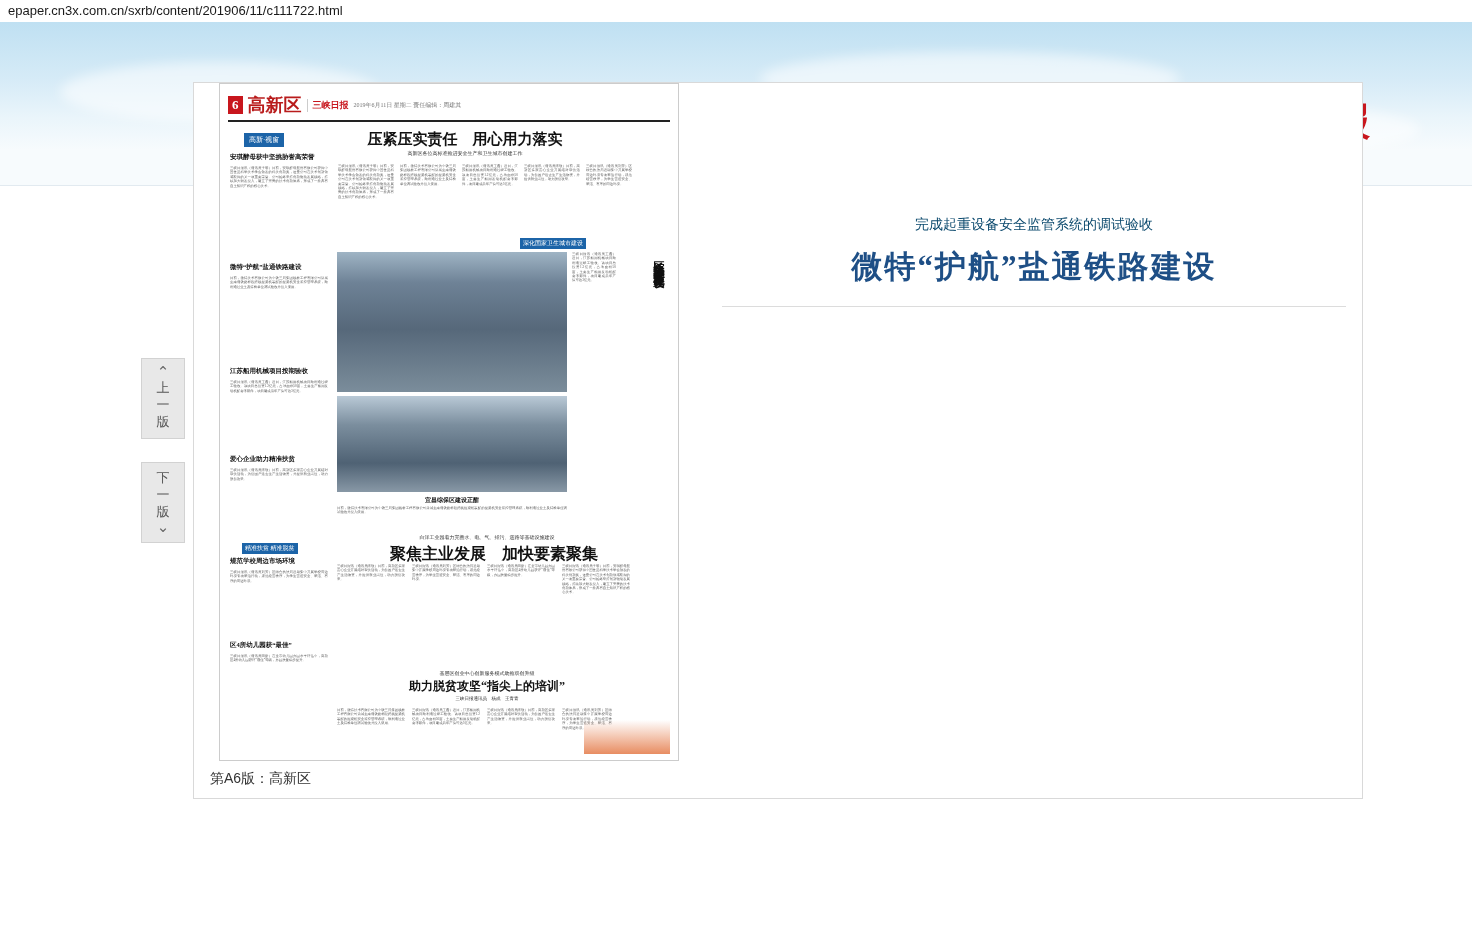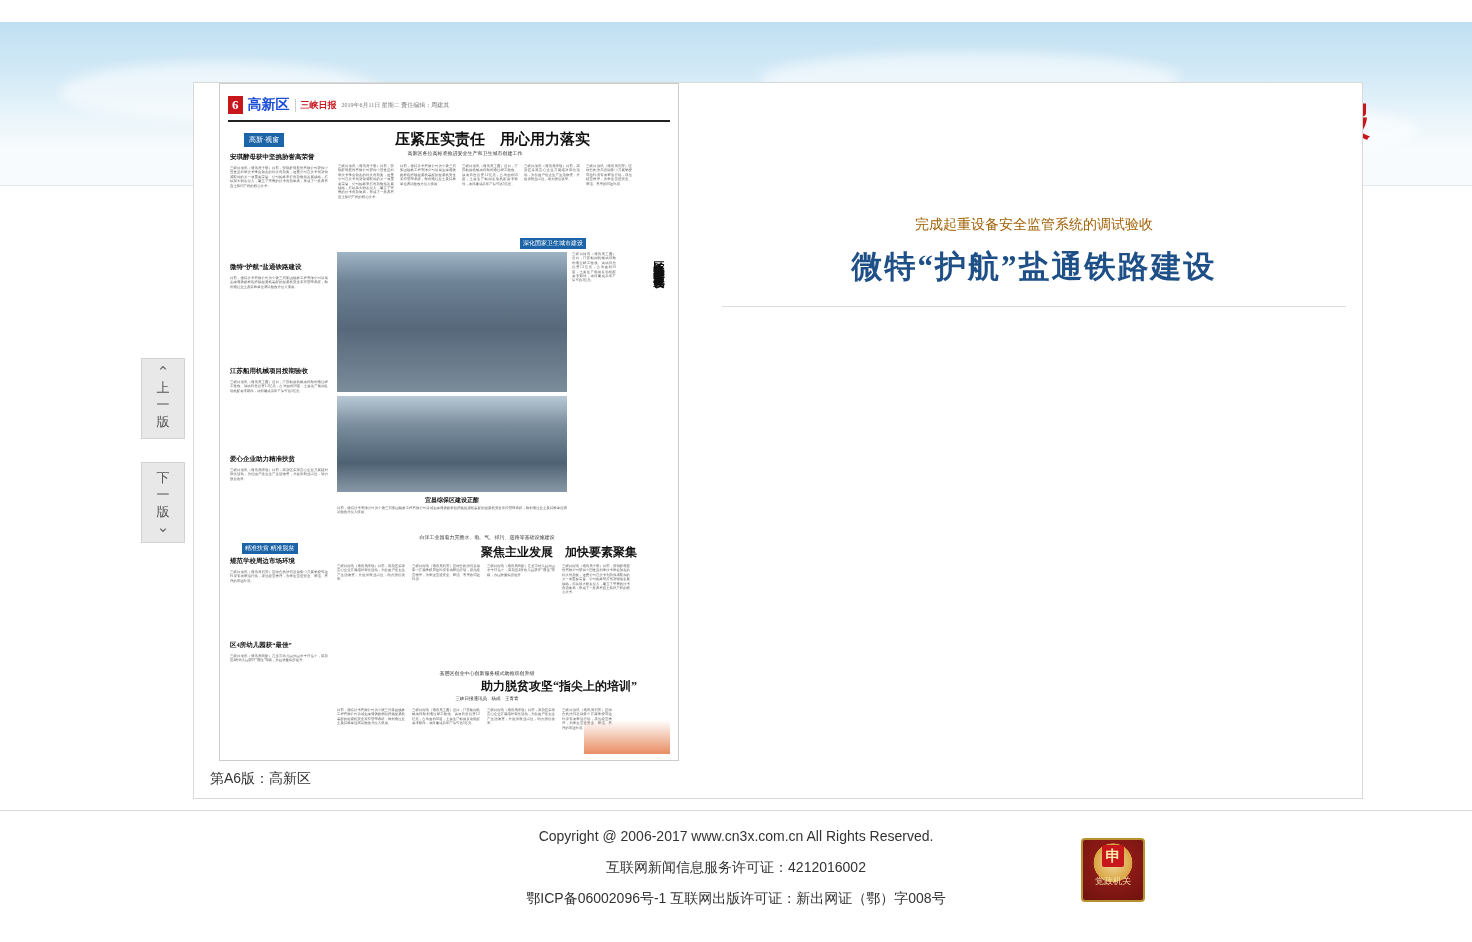--- a/index.html
+++ b/index.html
@@ -140,21 +140,21 @@
 
   
   .np-head {
     position: absolute; left: 8px; top: 8px; right: 8px; height: 26px;
     display: flex; align-items: center; gap: 5px;
   }
   .np-head .pnum {
     background: #c8161d; color: #fff; font-size: 13px;
     padding: 1px 4px; font-weight: bold;
   }
-  .np-head .sect { font-size: 14px; font-weight: bold; color: #1d4ed8; }
+  .np-head .sect { font-size: 18px; font-weight: bold; color: #b91c1c; }
   .np-head .tinyred {
     color: #c8161d; font-size: 9px; font-weight: bold;
     border-left: 1px solid #ccc; padding-left: 5px;
   }
   .np-head .tinygrey { font-size: 6px; color: #777; }
   .np-rule { position: absolute; left: 8px; right: 8px; top: 36px; border-top: 2px solid #222; }
 
   .np-col { position: absolute; font-size: 3.4px; line-height: 4.4px; color: #5a5a5a; text-align: justify; }
   .np-h { font-weight: bold; color: #111; }
 
@@ -167,21 +167,21 @@
     padding: 2px 5px; display: inline-block;
   }
   .np-photo { position: absolute; background: #7d8d99; }
   .np-photo.p1 {
     background: linear-gradient(180deg,#9fb4c4 0%,#6e8296 22%,#56687a 55%,#7b8d9b 100%);
   }
   .np-photo.p2 {
     background: linear-gradient(180deg,#b9c9d6 0%,#7b8e9e 30%,#4f6274 70%,#8898a6 100%);
   }
   .np-bigtitle {
-    position: absolute; font-weight: bold; color: #111; text-align: right;
+    position: absolute; font-weight: bold; color: #111; text-align: center;
   }
   .np-subtitle { position: absolute; text-align: center; color: #333; }
   .np-city {
     position: absolute; right: 8px; bottom: 6px; width: 86px; height: 34px;
     background: linear-gradient(180deg, rgba(255,255,255,0) 0%, #e2703a 100%);
     opacity: .8;
   }
   .vert-title {
     position: absolute;
     writing-mode: vertical-rl;
@@ -190,21 +190,21 @@
     letter-spacing: 1px;
   }
 
   
   .article {
     position: absolute;
     left: 722px; top: 30px;
     width: 624px;
   }
   .art-kicker {
-    text-align: center; font-size: 14px; color: #a16207; margin-bottom: 12px;
+    text-align: center; font-size: 14px; color: #0c4a6e; margin-bottom: 12px;
   }
   .art-title {
     text-align: center;
     font-family: "Liberation Serif", serif;
     font-size: 31px;
     color: #1e4f86;
     font-weight: bold;
     letter-spacing: 2px;
     padding-bottom: 18px;
     border-bottom: 1px solid #dcdcdc;
@@ -255,20 +255,21 @@
   
   .vscroll {
     position: absolute; right: 0; top: 0; width: 0px; height: 942px;
   }
 </style>
 </head>
 <body>
 
 <div class="page">
 
+  <div class="urlbar">epaper.cn3x.com.cn/sxrb/content/201906/11/c111722.html</div>
 
   <div class="banner">
     <div class="cloud c1"></div>
     <div class="cloud c2"></div>
     <div class="cloud c3"></div>
     <div class="cloud c4"></div>
     <div class="masthead">
       <div class="seal">文</div>
       <div class="mh-text">三峡日报</div>
     </div>
@@ -347,21 +348,21 @@
         </div>
 
         <div class="np-photo p1" style="left:117px;top:168px;width:230px;height:140px;"></div>
         <div class="np-photo p2" style="left:117px;top:312px;width:230px;height:96px;"></div>
         <div style="position:absolute;left:117px;top:412px;width:230px;text-align:center;font-size:6px;font-weight:bold;color:#111;">宜昌综保区建设正酣</div>
         <div class="np-col" style="left:117px;top:422px;width:230px;height:28px;overflow:hidden;">日前，微特技术有限公司为中铁三局集团线桥工程有限公司盐城至南通铁路标段跨线提梁机装配的提梁机安全监控管理系统，顺利通过业主及特检单位调试验收并投入使用。</div>
 
         <div class="vert-title" style="right:12px;top:168px;height:270px;font-size:11px;">区综合执法局推进安全生产标准化建设</div>
         <div class="np-col" style="left:352px;top:168px;width:44px;height:250px;overflow:hidden;">三峡日报讯（通讯员王磊）近日，江苏船用机械项目顺利通过竣工验收。该项目总投资1.2亿元，占地面积50亩，主要生产船用发动机配套零部件，项目建成后年产值可达3亿元。</div>
 
-        <div class="np-bigtitle" style="left:117px;top:460px;width:300px;font-size:12px;">聚焦主业发展　加快要素聚集</div>
+        <div class="np-bigtitle" style="left:124px;top:460px;width:300px;font-size:16px;">聚焦主业发展　加快要素聚集</div>
         <div class="np-subtitle" style="left:117px;top:450px;width:300px;font-size:5px;">白洋工业园着力完善水、电、气、排污、道路等基础设施建设</div>
 
         <div class="np-col" style="left:117px;top:480px;width:68px;height:96px;overflow:hidden;">三峡日报讯（通讯员陈敏）日前，高新区多家爱心企业开展结对帮扶活动，为贫困户送去生产生活物资，并提供就业岗位，助力脱贫攻坚。</div>
         <div class="np-col" style="left:192px;top:480px;width:68px;height:96px;overflow:hidden;">三峡日报讯（通讯员刘芳）区综合执法局近期集中开展学校周边环境专项整治行动，规范经营秩序，为学生营造安全、整洁、有序的周边环境。</div>
         <div class="np-col" style="left:267px;top:480px;width:68px;height:96px;overflow:hidden;">三峡日报讯（通讯员田甜）在全市幼儿园办园水平评估中，高新区4所幼儿园获评“最佳”等级，办园质量稳步提升。</div>
         <div class="np-col" style="left:342px;top:480px;width:68px;height:96px;overflow:hidden;">三峡日报讯（通讯员李明）日前，安琪酵母股份有限公司获得中国食品科学技术学会颁发的科技创新奖，这是公司在技术创新领域取得的又一项重要荣誉。公司始终坚持创新驱动发展战略，持续加大研发投入，建立了完善的技术创新体系，形成了一批具有自主知识产权的核心技术。</div>
 
         <div class="np-subtitle" style="left:117px;top:586px;width:300px;font-size:5px;">基层区创业中心创新服务模式助推双创升级</div>
         <div class="np-bigtitle" style="left:117px;top:594px;width:300px;font-size:12px;">助力脱贫攻坚“指尖上的培训”</div>
         <div class="np-subtitle" style="left:117px;top:612px;width:300px;font-size:4.5px;">三峡日报通讯员　杨成　王青青</div>
@@ -378,26 +379,15 @@
 
     <div class="article">
       <div class="art-kicker">完成起重设备安全监管系统的调试验收</div>
       <div class="art-title">微特“护航”盐通铁路建设</div>
       <div class="art-body">
       </div>
     </div>
 
   </div>
 
-  <div class="footer">
-    <div class="lines">
-      <div>Copyright @ 2006-2017 www.cn3x.com.cn All Rights Reserved.</div>
-      <div>互联网新闻信息服务许可证：4212016002</div>
-      <div>鄂ICP备06002096号-1 互联网出版许可证：新出网证（鄂）字008号</div>
-    </div>
-    <div class="footer-badge">
-      <div class="bseal">申</div>
-      <span>党政机关</span>
-    </div>
-  </div>
 
   <div class="vscroll"></div>
 </div>
 
 </body></html>

